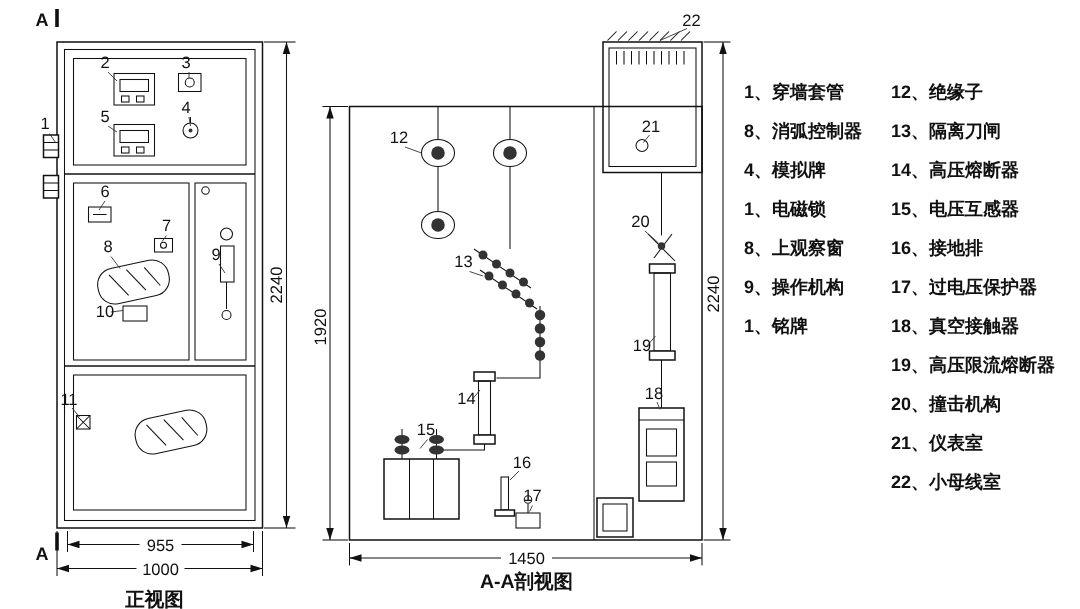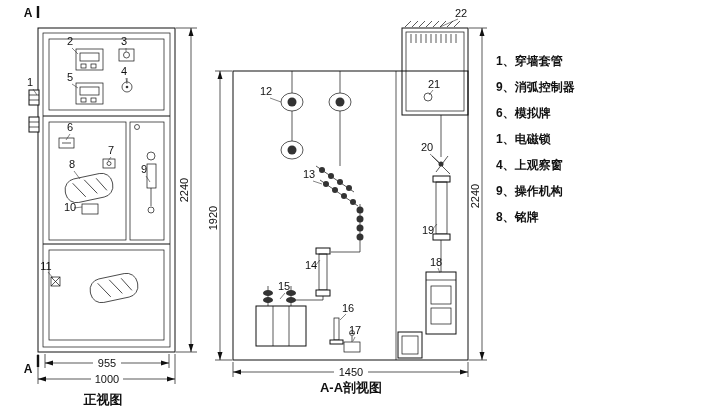--- a/index.html
+++ b/index.html
@@ -353,22 +353,35 @@
       <polygon class="arr" points="460,369.5 460,374.5 468,372"></polygon>
       <text class="dim" x="351" y="376" text-anchor="middle">1450</text>
     </g>
     <text class="vtitle" x="351" y="392" text-anchor="middle">A-A剖视图</text>
   </g>
 </svg>
 
 <div class="legend">
   <div class="legend-col c1">
     <div class="legend-item">1、穿墙套管</div>
-    <div class="legend-item">9、消弧控制器</div>
-    <div class="legend-item">6、模拟牌</div>
+    <div class="legend-item">8、消弧控制器</div>
+    <div class="legend-item">4、模拟牌</div>
     <div class="legend-item">1、电磁锁</div>
-    <div class="legend-item">4、上观察窗</div>
+    <div class="legend-item">8、上观察窗</div>
     <div class="legend-item">9、操作机构</div>
-    <div class="legend-item">8、铭牌</div>
+    <div class="legend-item">1、铭牌</div>
+  </div>
+  <div class="legend-col c2">
+    <div class="legend-item">12、绝缘子</div>
+    <div class="legend-item">13、隔离刀闸</div>
+    <div class="legend-item">14、高压熔断器</div>
+    <div class="legend-item">15、电压互感器</div>
+    <div class="legend-item">16、接地排</div>
+    <div class="legend-item">17、过电压保护器</div>
+    <div class="legend-item">18、真空接触器</div>
+    <div class="legend-item">19、高压限流熔断器</div>
+    <div class="legend-item">20、撞击机构</div>
+    <div class="legend-item">21、仪表室</div>
+    <div class="legend-item">22、小母线室</div>
   </div>
 </div>
 
 </div>
 
 </body></html>

